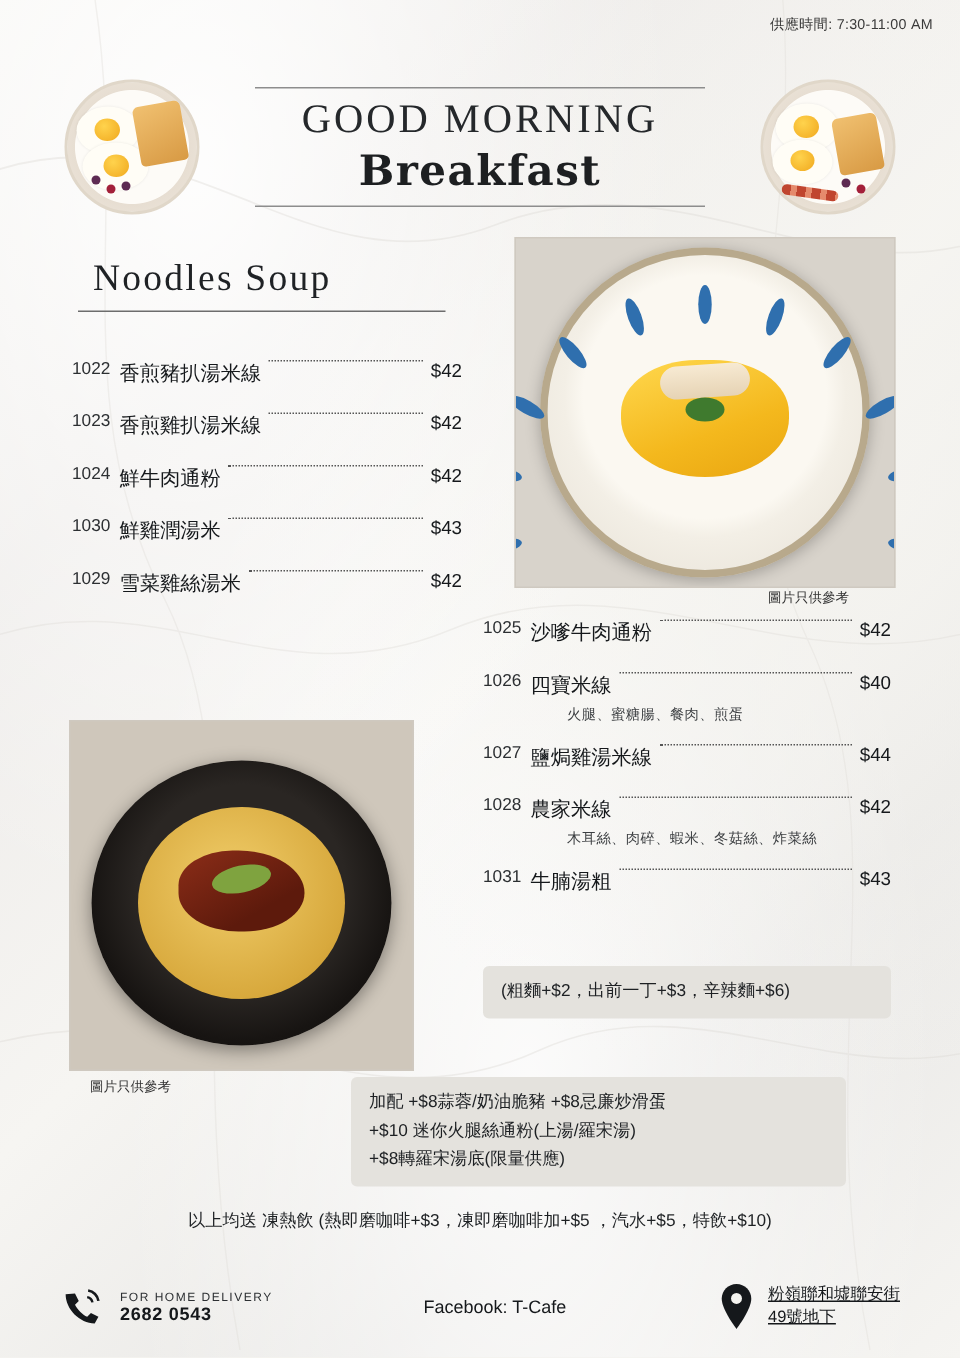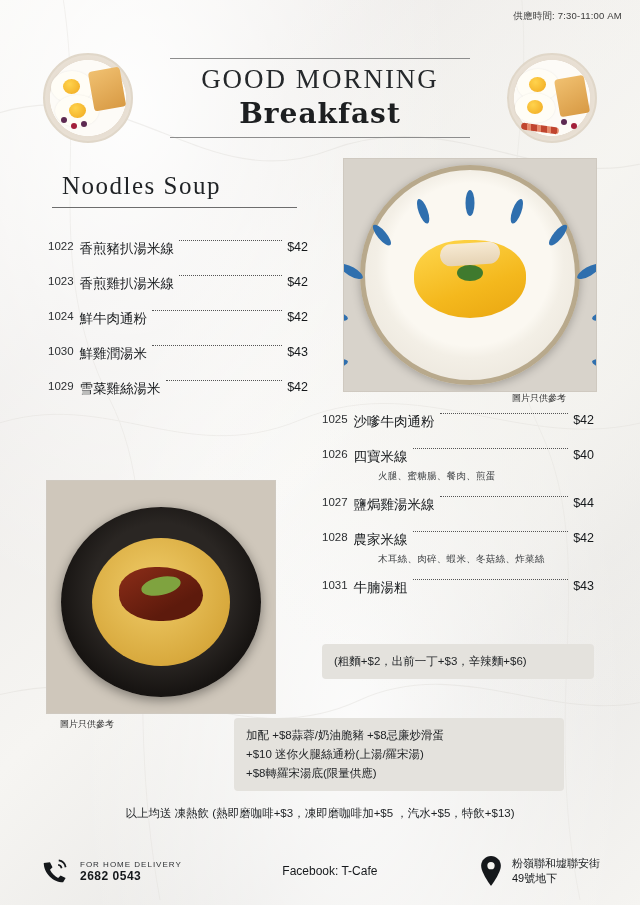--- a/index.html
+++ b/index.html
@@ -341,21 +341,21 @@
     display: flex;
     align-items: center;
     justify-content: space-between;
     padding: 0 40px;
     box-sizing: border-box;
   }
   .foot-group { display: flex; align-items: center; }
   .foot-text-sm { font-size: 8px; letter-spacing: 1px; color: #2d3033; }
   .foot-phone { font-size: 12px; color: #15181b; letter-spacing: 0.5px; font-weight: bold; }
   .foot-mid { font-size: 12px; color: #15181b; }
-  .addr { font-size: 11px; color: #15181b; line-height: 1.35; }
+  .addr { font-size: 11px; color: #15181b; line-height: 1.35; text-decoration: underline; }
   .icon-svg { display:block; }
 </style>
 </head>
 <body>
 
 <div class="page">
 
   <svg class="marble-veins" width="640" height="905">
     <path d="M-20,120 C120,60 200,200 330,150 C460,100 560,210 680,150" stroke="#d9d6d1" stroke-width="1.2" fill="none"></path>
     <path d="M-20,430 C100,380 180,470 300,420 C430,365 540,470 680,410" stroke="#dcd9d4" stroke-width="1" fill="none"></path>
@@ -515,21 +515,21 @@
   <div class="note-box note-1">
     <div>(粗麵+$2，出前一丁+$3，辛辣麵+$6)</div>
   </div>
 
   <div class="note-box note-2">
     <div>加配  +$8蒜蓉/奶油脆豬   +$8忌廉炒滑蛋</div>
     <div>+$10 迷你火腿絲通粉(上湯/羅宋湯)</div>
     <div>+$8轉羅宋湯底(限量供應)</div>
   </div>
 
-  <div class="footer-note">以上均送 凍熱飲 (熱即磨咖啡+$3，凍即磨咖啡加+$5  ，汽水+$5，特飲+$13)</div>
+  <div class="footer-note">以上均送 凍熱飲 (熱即磨咖啡+$3，凍即磨咖啡加+$5  ，汽水+$5，特飲+$10)</div>
 
   <div class="footer">
 
     <div class="foot-group">
       <span style="margin-right:10px;">
         <svg class="icon-svg" width="30" height="30" viewBox="0 0 24 24" fill="none" stroke="#15181b" stroke-width="1.6">
           <path d="M3 5.5c0 8 7.5 15.5 15.5 15.5l2-3.5-4-2-2 2c-2.5-1.2-5.3-4-6.5-6.5l2-2-2-4z" fill="#15181b" stroke="none"></path>
           <path d="M15 3.5a6.5 6.5 0 0 1 5.5 5.5" stroke="#15181b" stroke-width="1.4"></path>
           <path d="M14.5 7a3.5 3.5 0 0 1 2.8 2.8" stroke="#15181b" stroke-width="1.3"></path>
         </svg>

